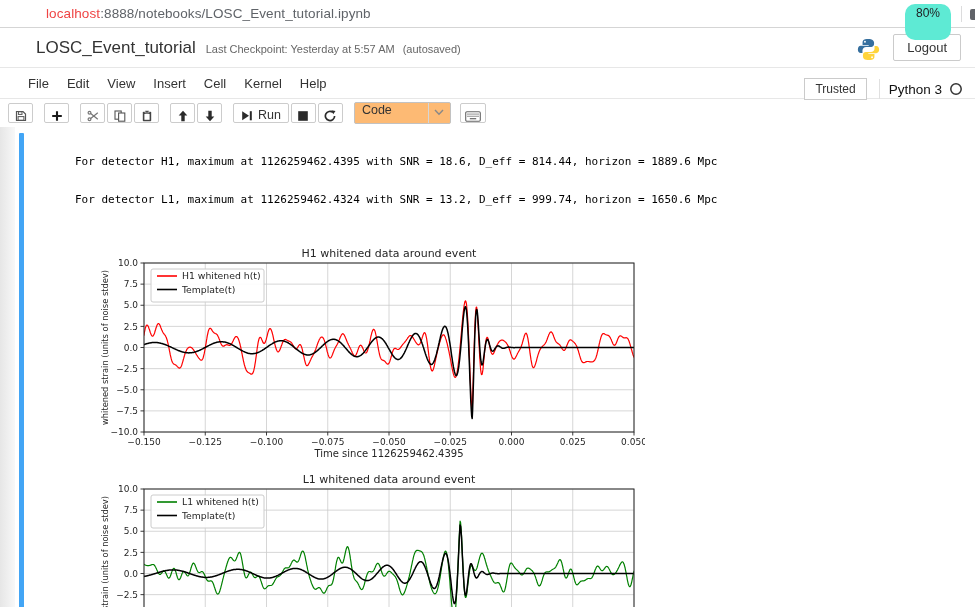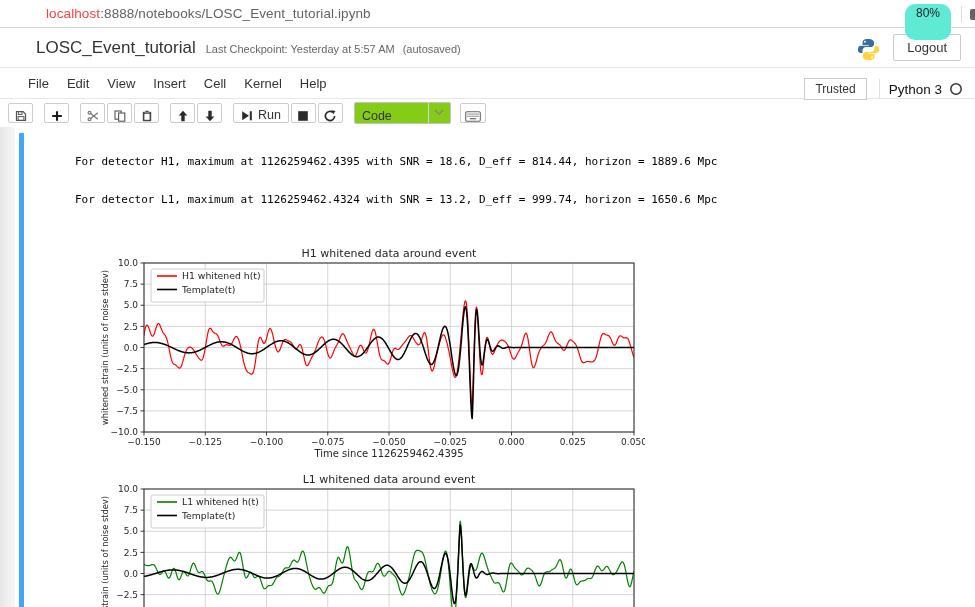--- a/index.html
+++ b/index.html
@@ -36,22 +36,22 @@
   .menu-right{margin-left:auto;display:flex;align-items:center;margin-top:12px;}
   .trusted{border:1px solid #cbcbcb;padding:3px 10px;font-size:12px;color:#333;background:#fff;}
   .kernel-divider{width:1px;height:20px;background:#e0e0e0;margin:0 9px 0 12px;}
   .kernel-name{font-size:13.5px;color:#111;margin-right:7px;}
   
   .toolbar{height:23px;padding:2px 0 3px 8px;display:flex;align-items:center;background:#fff;}
   .tb-group{display:flex;margin-right:9px;}
   .tb-btn{height:20px;min-width:25px;border:1px solid #cccccc;border-radius:2px;background:#fff;
     display:flex;align-items:flex-end;justify-content:center;margin-right:2px;padding:0 4px;box-sizing:border-box;}
   .tb-btn.run{padding:0 7px;gap:5px;font-size:12.5px;color:#333;}
-  .cell-type{height:22px;width:97px;border:1px solid #c2c2c2;border-radius:2px;background:#84cc16;
-    display:flex;align-items:flex-end;box-sizing:border-box;}
+  .cell-type{height:22px;width:97px;border:1px solid #c2c2c2;border-radius:2px;background:#fdba74;
+    display:flex;align-items:flex-start;box-sizing:border-box;}
   .cell-type .val{flex:1;font-size:12.5px;color:#333;padding-left:7px;}
   .cell-type .chev{width:21px;height:100%;border-left:1px solid #d6d6d6;display:flex;align-items:center;justify-content:center;}
   
   .notebook{position:relative;height:484px;background:#fff;overflow:hidden;}
   .gutter{position:absolute;left:0;top:0;width:15px;height:100%;
     background:linear-gradient(to right,#e6e6e6,#f8f8f8);}
   .cell-bar{position:absolute;left:19px;top:6px;width:5px;height:478px;background:#42a5f5;border-radius:1px;}
   .cell-output{margin:4px 0 0 75px;font-family:"DejaVu Sans Mono",monospace;font-size:11px;
     line-height:12.5px;color:#000;white-space:pre;}
   .figure{margin:14px 0 0 100px;}

